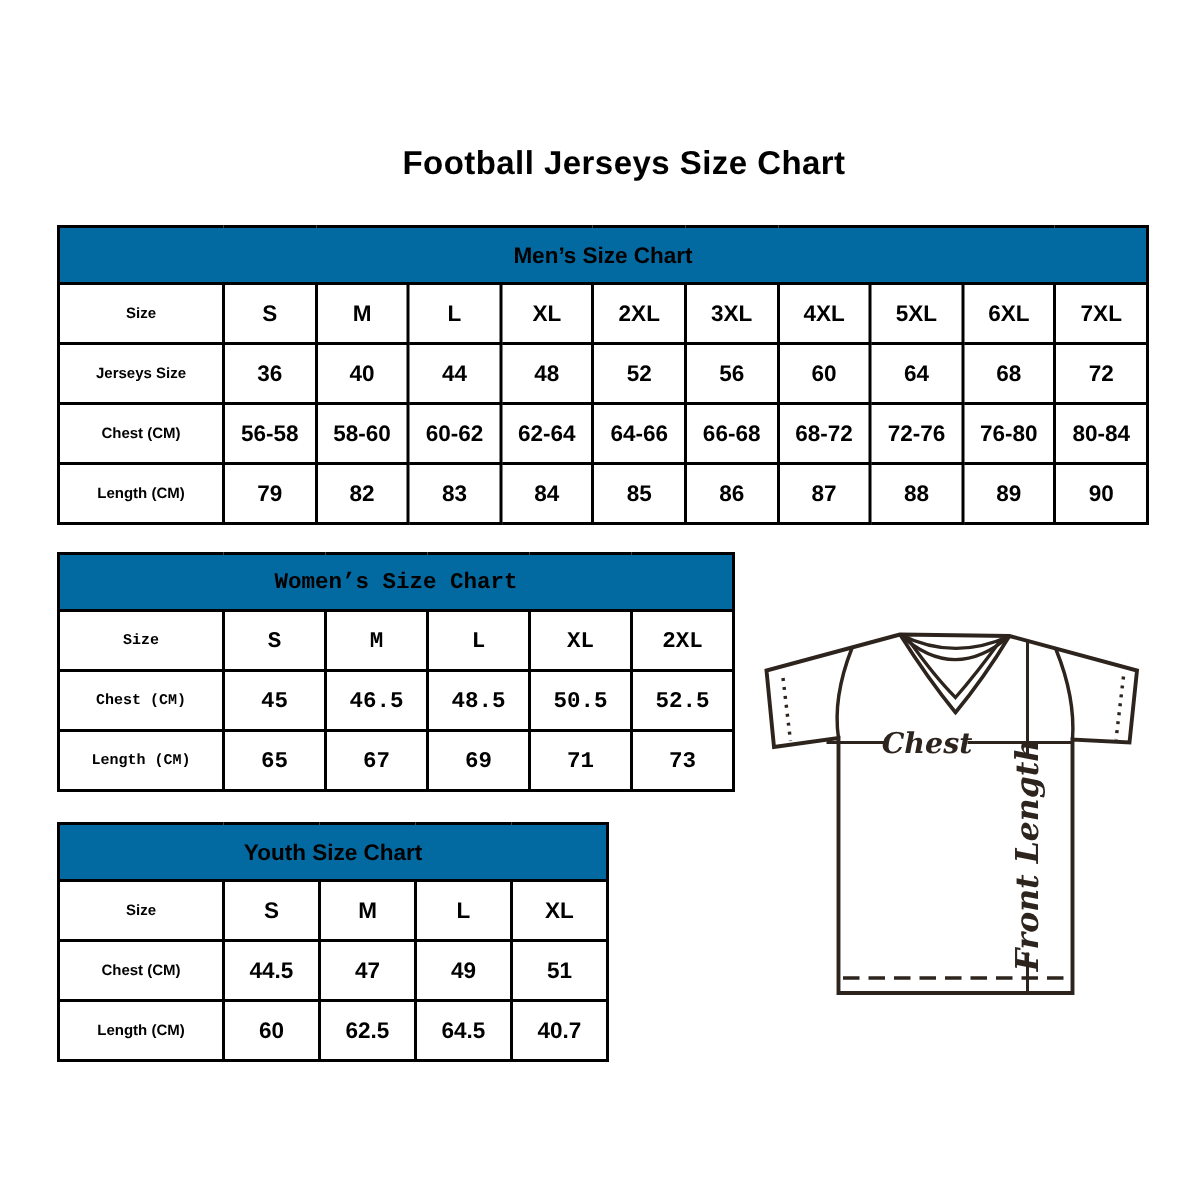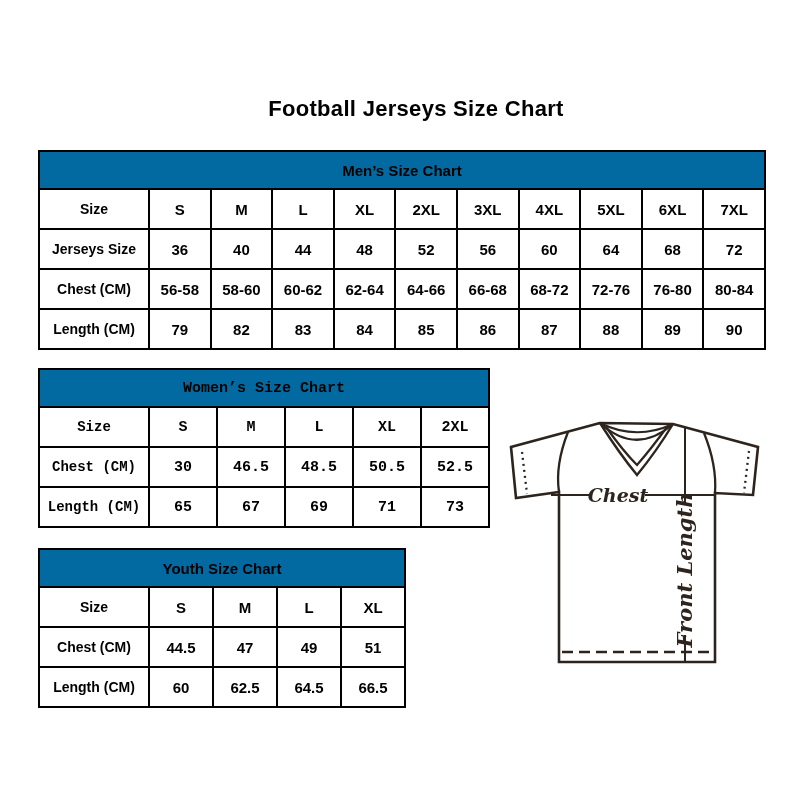--- a/index.html
+++ b/index.html
@@ -14,21 +14,21 @@
   table.size-table {
     position:absolute; border-collapse:collapse; table-layout:fixed;
     background:#fff;
   }
   .size-table th, .size-table td {
     border:2px solid #000; text-align:center; vertical-align:middle;
     font-weight:bold; padding:0; overflow:hidden; white-space:nowrap;
   }
   .size-table thead th { background:#0369a1; height:36px; font-size:15px;margin-top:44px; }
   .size-table tbody tr { height:40px; }
-  .size-table tbody th { font-size:14px; }
+  .size-table tbody th { font-size:10px; }
   .size-table tbody td { font-size:15px; }
   #men-table   { left:38px; top:150px; width:728px; }
   #women-table { left:38px; top:368px; width:452px;font-family:Liberation Mono, monospace; }
   #youth-table { left:38px; top:548px; width:368px; }
   .jersey-svg { position:absolute; left:495px; top:395px; width:300px; height:300px; }
   .jersey-svg path, .jersey-svg line { fill:none; stroke:#2e241e; stroke-linecap:butt; stroke-linejoin:miter; }
   .jersey-label {
     font-family:"DejaVu Serif", serif; font-style:italic; font-weight:bold;
     fill:#2e241e; stroke:none;
   }
@@ -133,21 +133,21 @@
         <tr>
           <th>Size</th>
           <td>S</td>
           <td>M</td>
           <td>L</td>
           <td>XL</td>
           <td>2XL</td>
         </tr>
         <tr>
           <th>Chest (CM)</th>
-          <td>30</td>
+          <td>45</td>
           <td>46.5</td>
           <td>48.5</td>
           <td>50.5</td>
           <td>52.5</td>
         </tr>
         <tr>
           <th>Length (CM)</th>
           <td>65</td>
           <td>67</td>
           <td>69</td>
@@ -183,21 +183,21 @@
           <td>44.5</td>
           <td>47</td>
           <td>49</td>
           <td>51</td>
         </tr>
         <tr>
           <th>Length (CM)</th>
           <td>60</td>
           <td>62.5</td>
           <td>64.5</td>
-          <td>66.5</td>
+          <td>40.7</td>
         </tr>
       </tbody>
     </table>
 
   <svg class="jersey-svg" viewBox="0 0 300 300">
 
     <path stroke-width="2.6" d="M105,28 L16,52 L21,103 L64,97 L64,267 L220,267 L220,98 L258,100 L263,52 L178,29 Z"></path>
 
     <path stroke-width="2.3" d="M73,37 Q60,70 64,97"></path>
     <path stroke-width="2.3" d="M209,38 Q222,70 220,98"></path>

